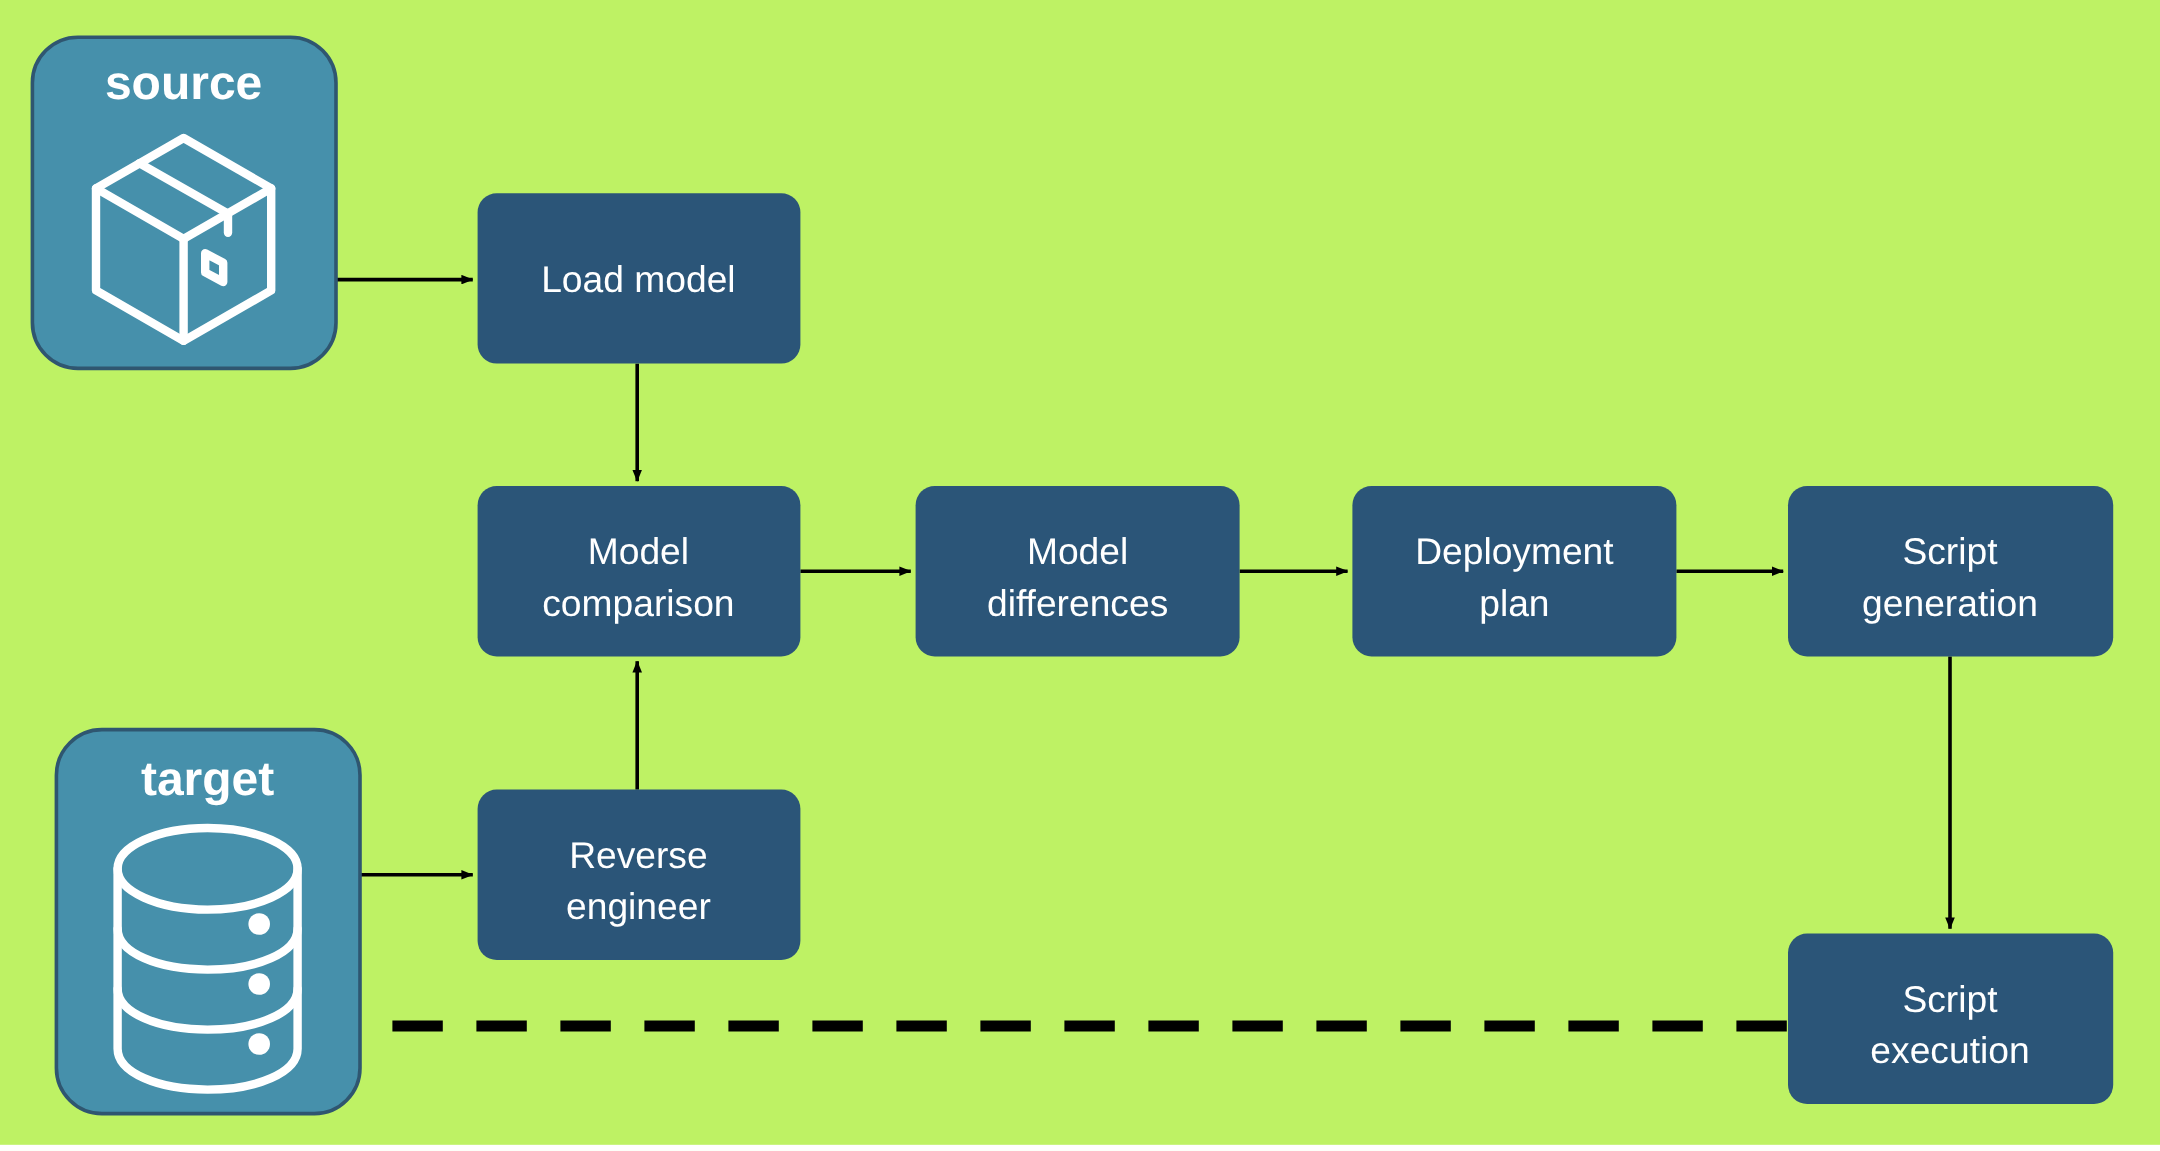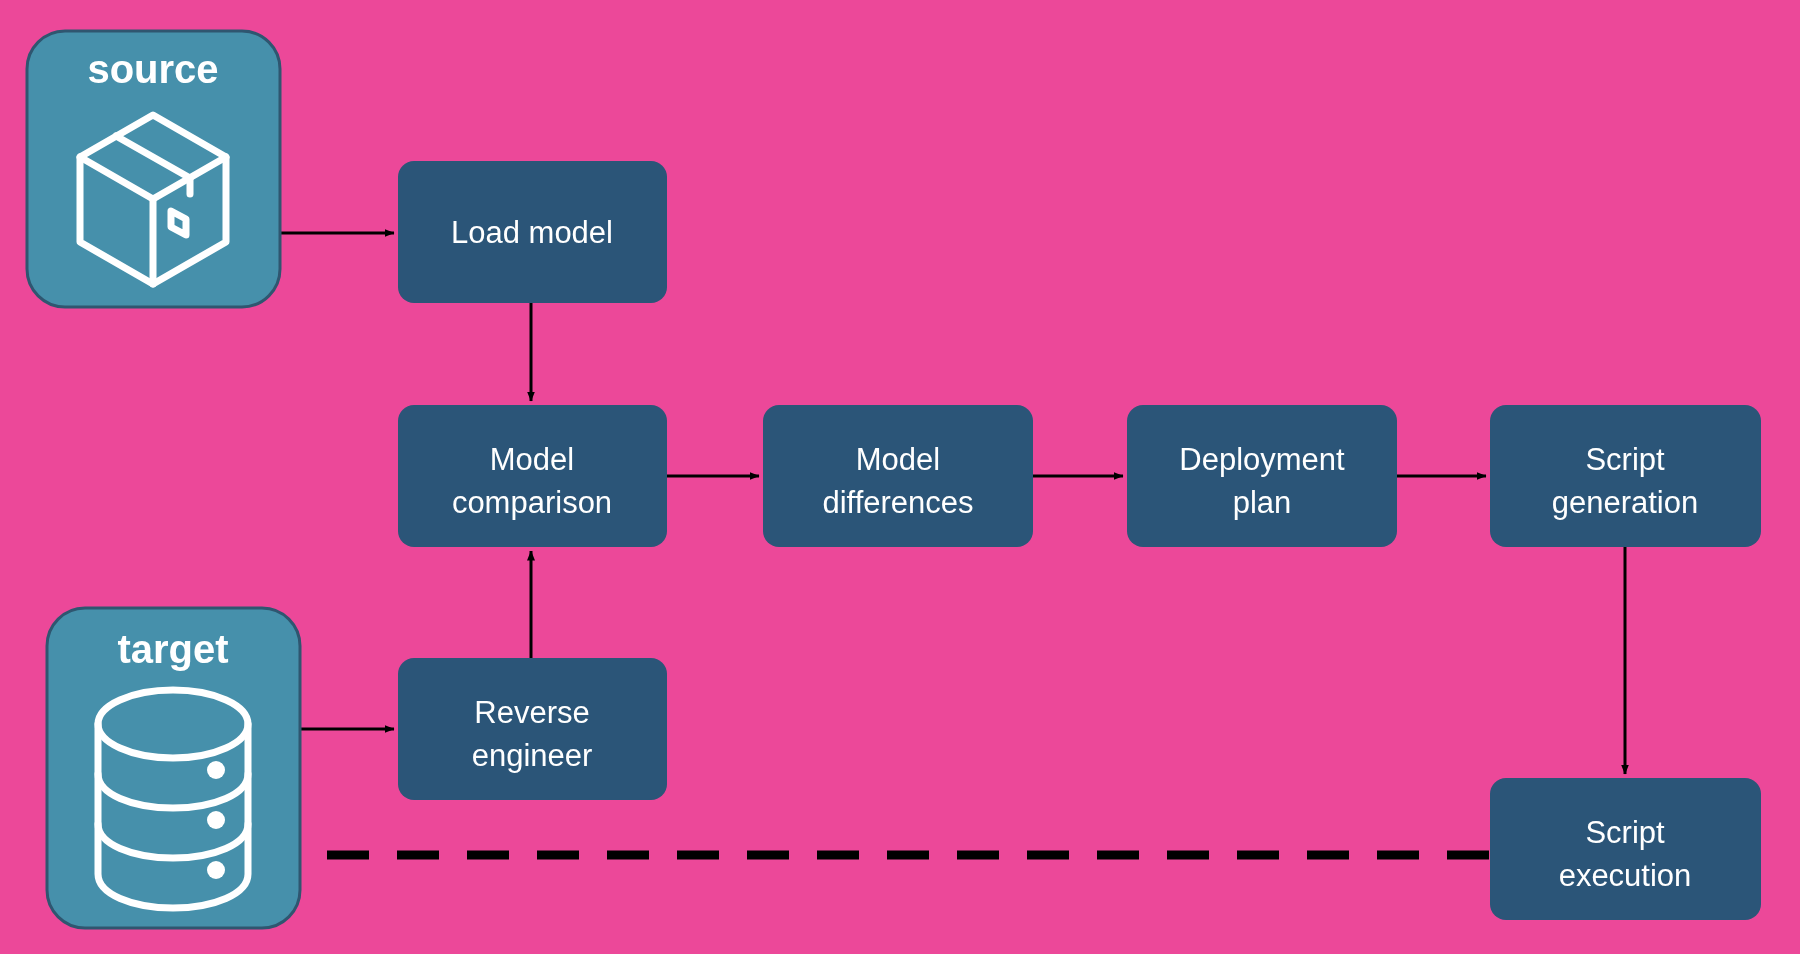--- a/index.html
+++ b/index.html
@@ -11,21 +11,21 @@
   body {
     width: 1800px;
     height: 959px;
     overflow: hidden;
     font-family: "Liberation Sans", sans-serif;
   }
   #diagram-root {
     position: relative;
     width: 1800px;
     height: 954px;
-    background: #ec4899;
+    background: #bef264;
   }
   svg#flow-svg {
     position: absolute;
     top: 0;
     left: 0;
     width: 1800px;
     height: 959px;
     display: block;
   }
   .endpoint-rect {

